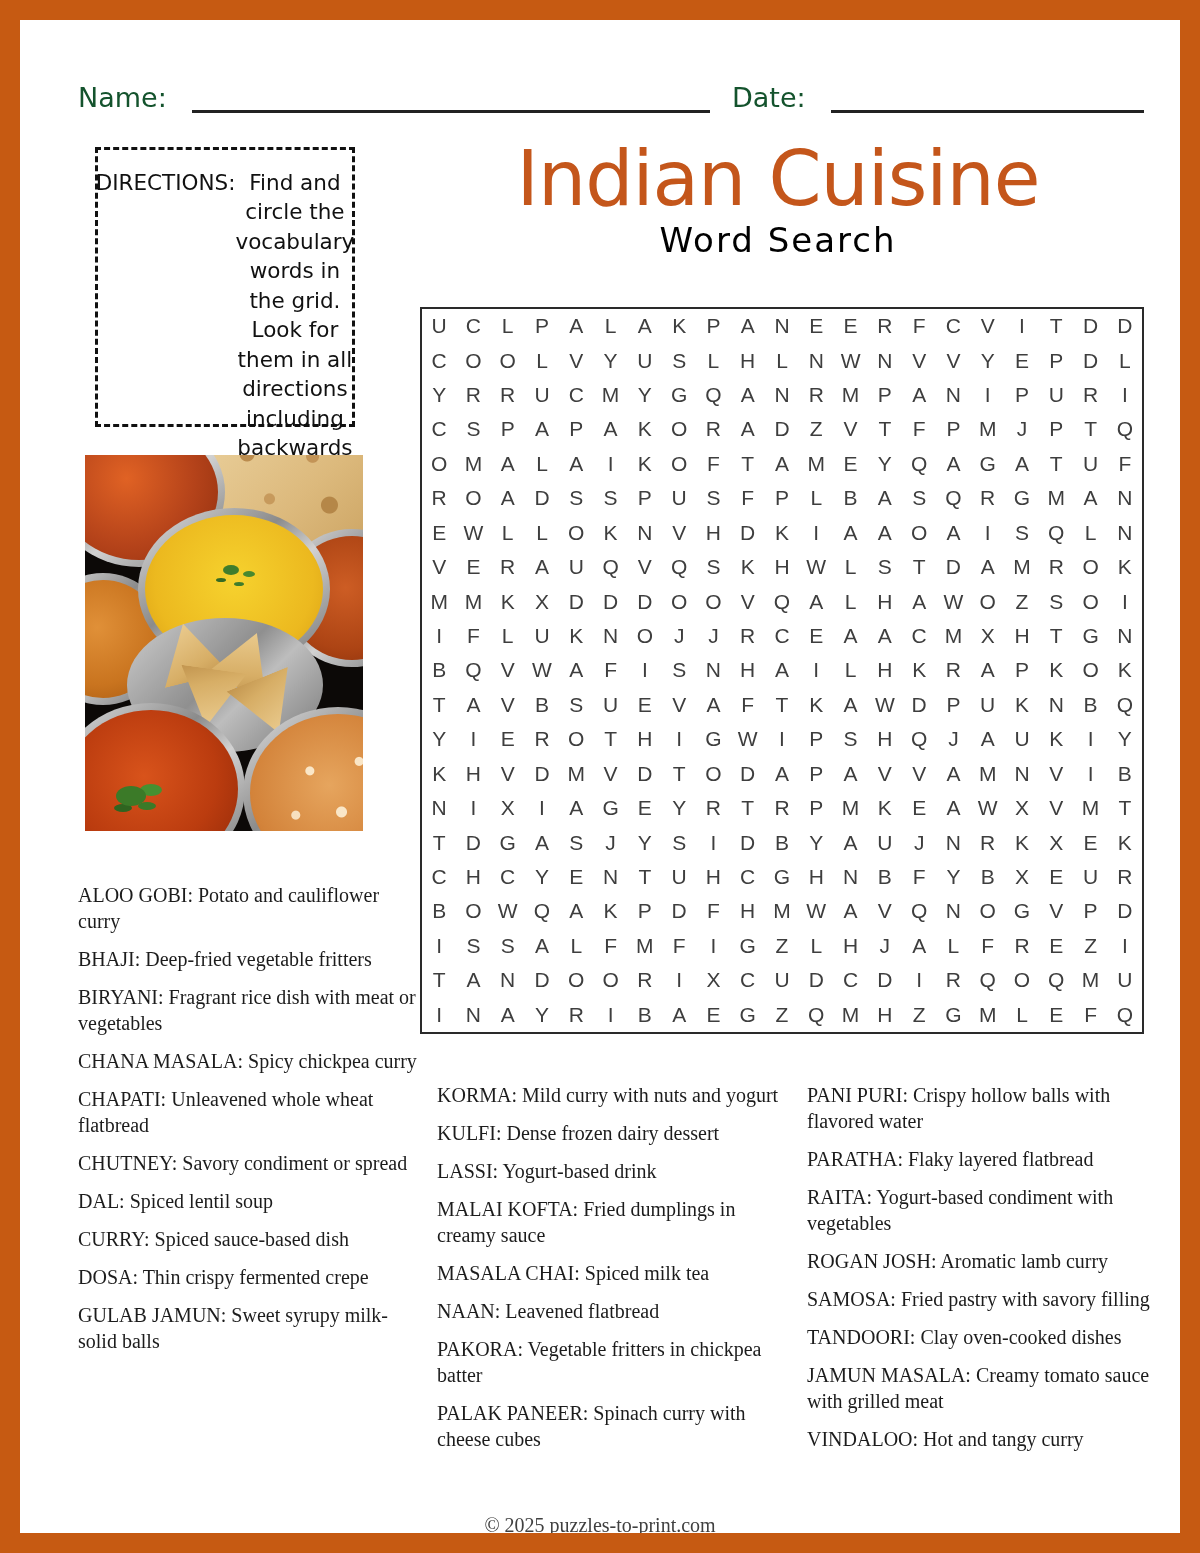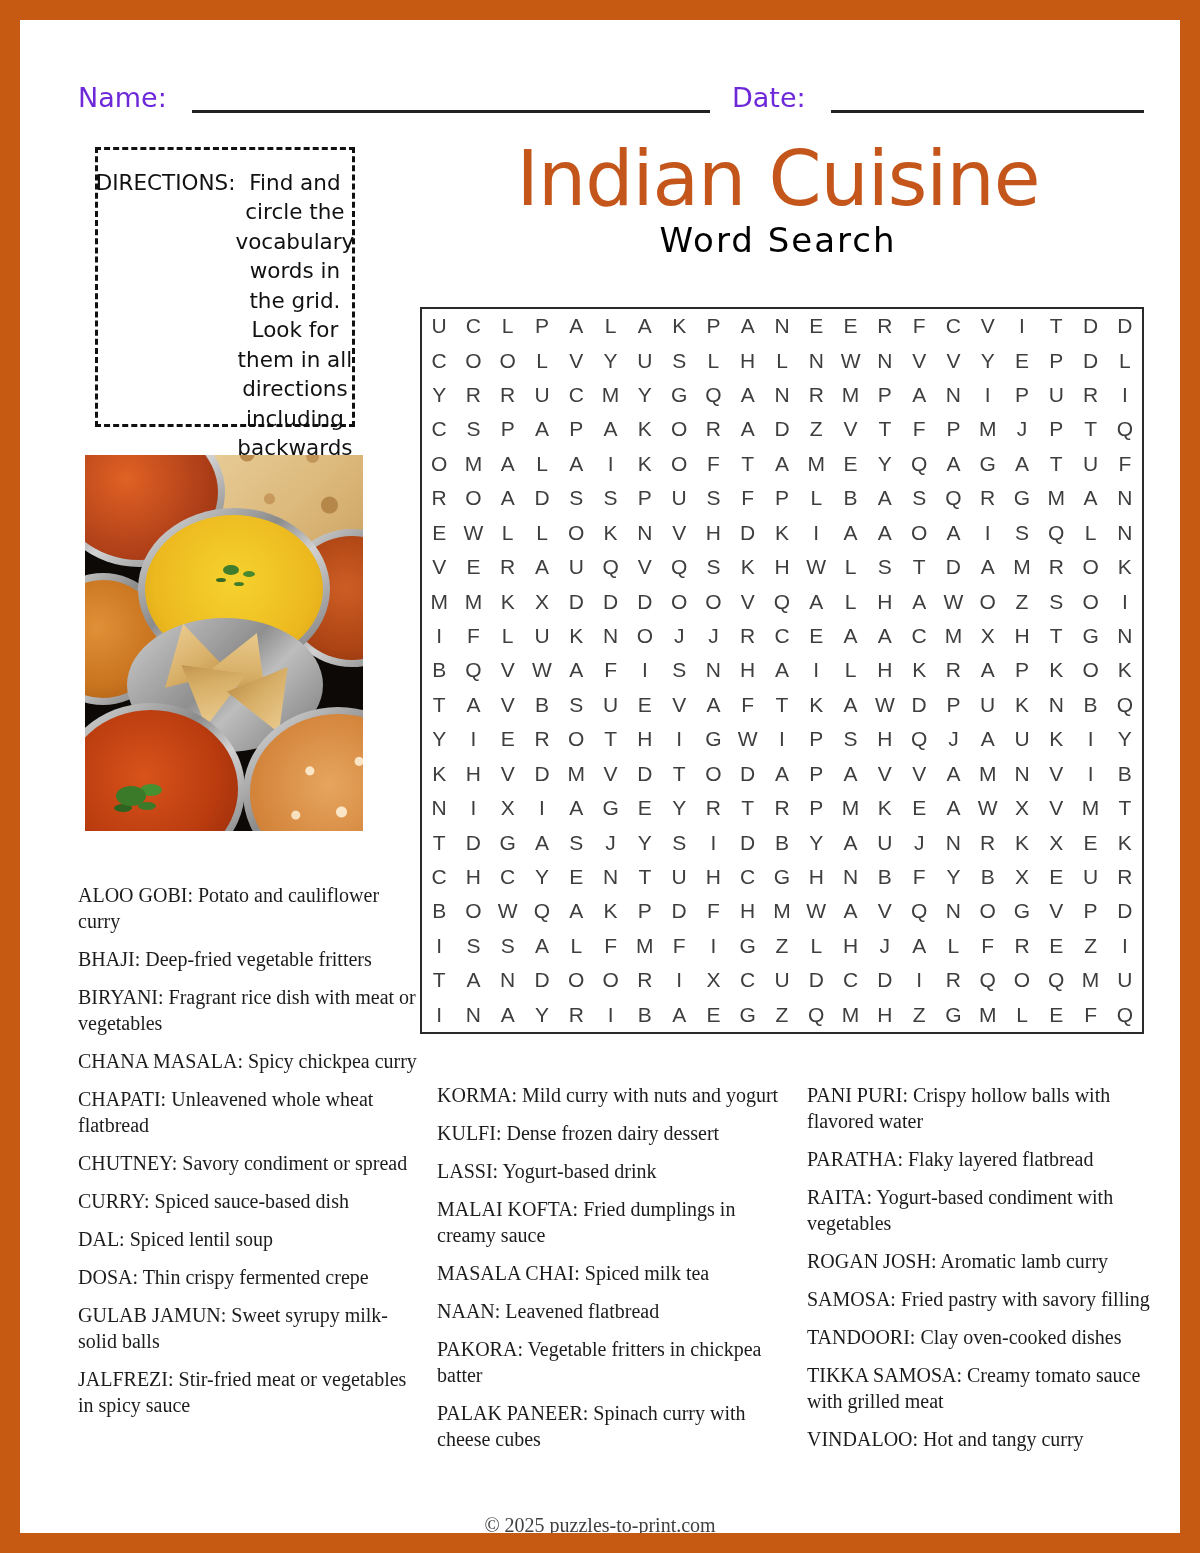--- a/index.html
+++ b/index.html
@@ -9,21 +9,21 @@
     width:1200px; height:1553px;
     background:#ffffff;
     border:20px solid #c65a12;
     font-family:"DejaVu Sans", sans-serif;
     overflow:hidden;
   }
   
   .name-field, .date-field {
     position:absolute; top:62px;
     display:flex; align-items:flex-end; gap:25px;
-    font-size:27px; color:#6d28d9;
+    font-size:27px; color:#14532d;
   }
   .name-field { left:58px; width:632px; }
   .date-field { left:712px; width:412px; }
   .writein-line { flex:1; border-bottom:3px solid #222; height:1.1em; }
   
   .directions-box {
     position:absolute; left:75px; top:127px; width:260px; height:280px;
     border:3px dashed #111;
     padding:18px 10px;
     text-align:center;
@@ -627,42 +627,41 @@
       </div>
   </div>
 
   <div class="word-list list-left" id="list-left">
       <p class="entry"><span>ALOO GOBI: </span>Potato and cauliflower curry</p>
       <p class="entry"><span>BHAJI: </span>Deep-fried vegetable fritters</p>
       <p class="entry"><span>BIRYANI: </span>Fragrant rice dish with meat or vegetables</p>
       <p class="entry"><span>CHANA MASALA: </span>Spicy chickpea curry</p>
       <p class="entry"><span>CHAPATI: </span>Unleavened whole wheat flatbread</p>
       <p class="entry"><span>CHUTNEY: </span>Savory condiment or spread</p>
+      <p class="entry"><span>DAL: </span>Spiced lentil soup</p>
       <p class="entry"><span>CURRY: </span>Spiced sauce-based dish</p>
-      <p class="entry"><span>DAL: </span>Spiced lentil soup</p>
       <p class="entry"><span>DOSA: </span>Thin crispy fermented crepe</p>
       <p class="entry"><span>GULAB JAMUN: </span>Sweet syrupy milk-solid balls</p>
-      <p class="entry"><span>JALFREZI: </span>Stir-fried meat or vegetables in spicy sauce</p>
     </div>
   <div class="word-list list-middle" id="list-middle">
       <p class="entry"><span>KORMA: </span>Mild curry with nuts and yogurt</p>
       <p class="entry"><span>KULFI: </span>Dense frozen dairy dessert</p>
       <p class="entry"><span>LASSI: </span>Yogurt-based drink</p>
       <p class="entry"><span>MALAI KOFTA: </span>Fried dumplings in creamy sauce</p>
       <p class="entry"><span>MASALA CHAI: </span>Spiced milk tea</p>
       <p class="entry"><span>NAAN: </span>Leavened flatbread</p>
       <p class="entry"><span>PAKORA: </span>Vegetable fritters in chickpea batter</p>
       <p class="entry"><span>PALAK PANEER: </span>Spinach curry with cheese cubes</p>
     </div>
   <div class="word-list list-right" id="list-right">
       <p class="entry"><span>PANI PURI: </span>Crispy hollow balls with flavored water</p>
       <p class="entry"><span>PARATHA: </span>Flaky layered flatbread</p>
       <p class="entry"><span>RAITA: </span>Yogurt-based condiment with vegetables</p>
       <p class="entry"><span>ROGAN JOSH: </span>Aromatic lamb curry</p>
       <p class="entry"><span>SAMOSA: </span>Fried pastry with savory filling</p>
       <p class="entry"><span>TANDOORI: </span>Clay oven-cooked dishes</p>
-      <p class="entry"><span>TIKKA SAMOSA: </span>Creamy tomato sauce with grilled meat</p>
+      <p class="entry"><span>JAMUN MASALA: </span>Creamy tomato sauce with grilled meat</p>
       <p class="entry"><span>VINDALOO: </span>Hot and tangy curry</p>
     </div>
 
   <div class="footer">© 2025 puzzles-to-print.com</div>
 
 </div>
 
 </body></html>

